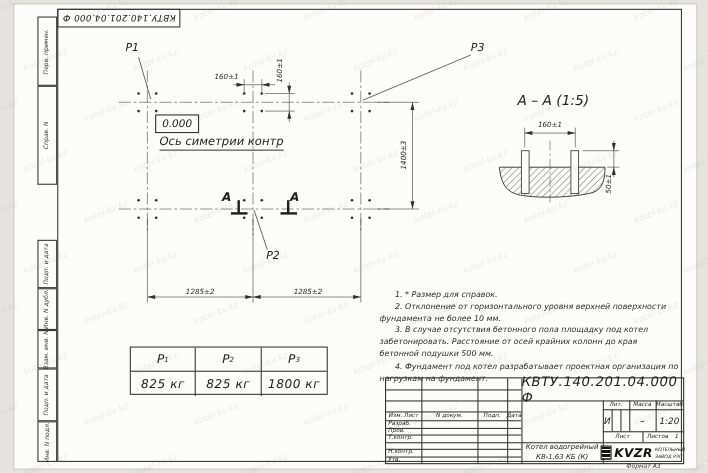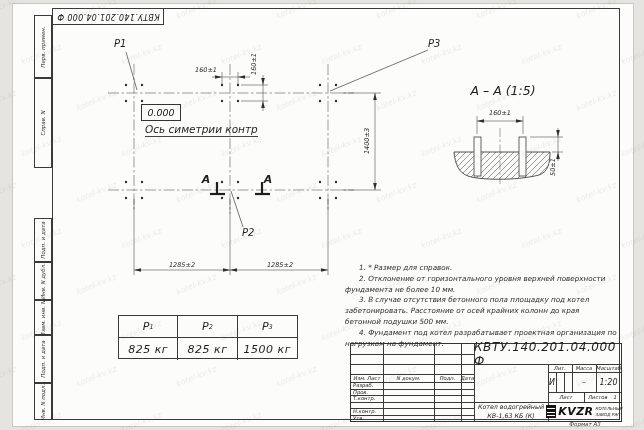--- a/index.html
+++ b/index.html
@@ -244,21 +244,21 @@
   <div class="hd">
       <span>P</span>
       <sub>2</sub>
     </div>
   <div class="hd">
       <span>P</span>
       <sub>3</sub>
     </div>
   <div class="vl2">825 кг</div>
   <div class="vl2">825 кг</div>
-  <div class="vl2">1500 кг</div>
+  <div class="vl2">1800 кг</div>
 </div>
 
 <div class="abs notes">
   <p>1. * Размер для справок.</p>
   <p>2. Отклонение от горизонтального уровня верхней поверхности фундамента не более 10 мм.</p>
   <p>3. В случае отсутствия бетонного пола площадку под котел забетонировать. Расстояние от осей крайних колонн до края бетонной подушки 500 мм.</p>
   <p>4. Фундамент под котел разрабатывает проектная организация по нагрузкам на фундамент.</p>
 </div>
 
 <div class="abs tb">

